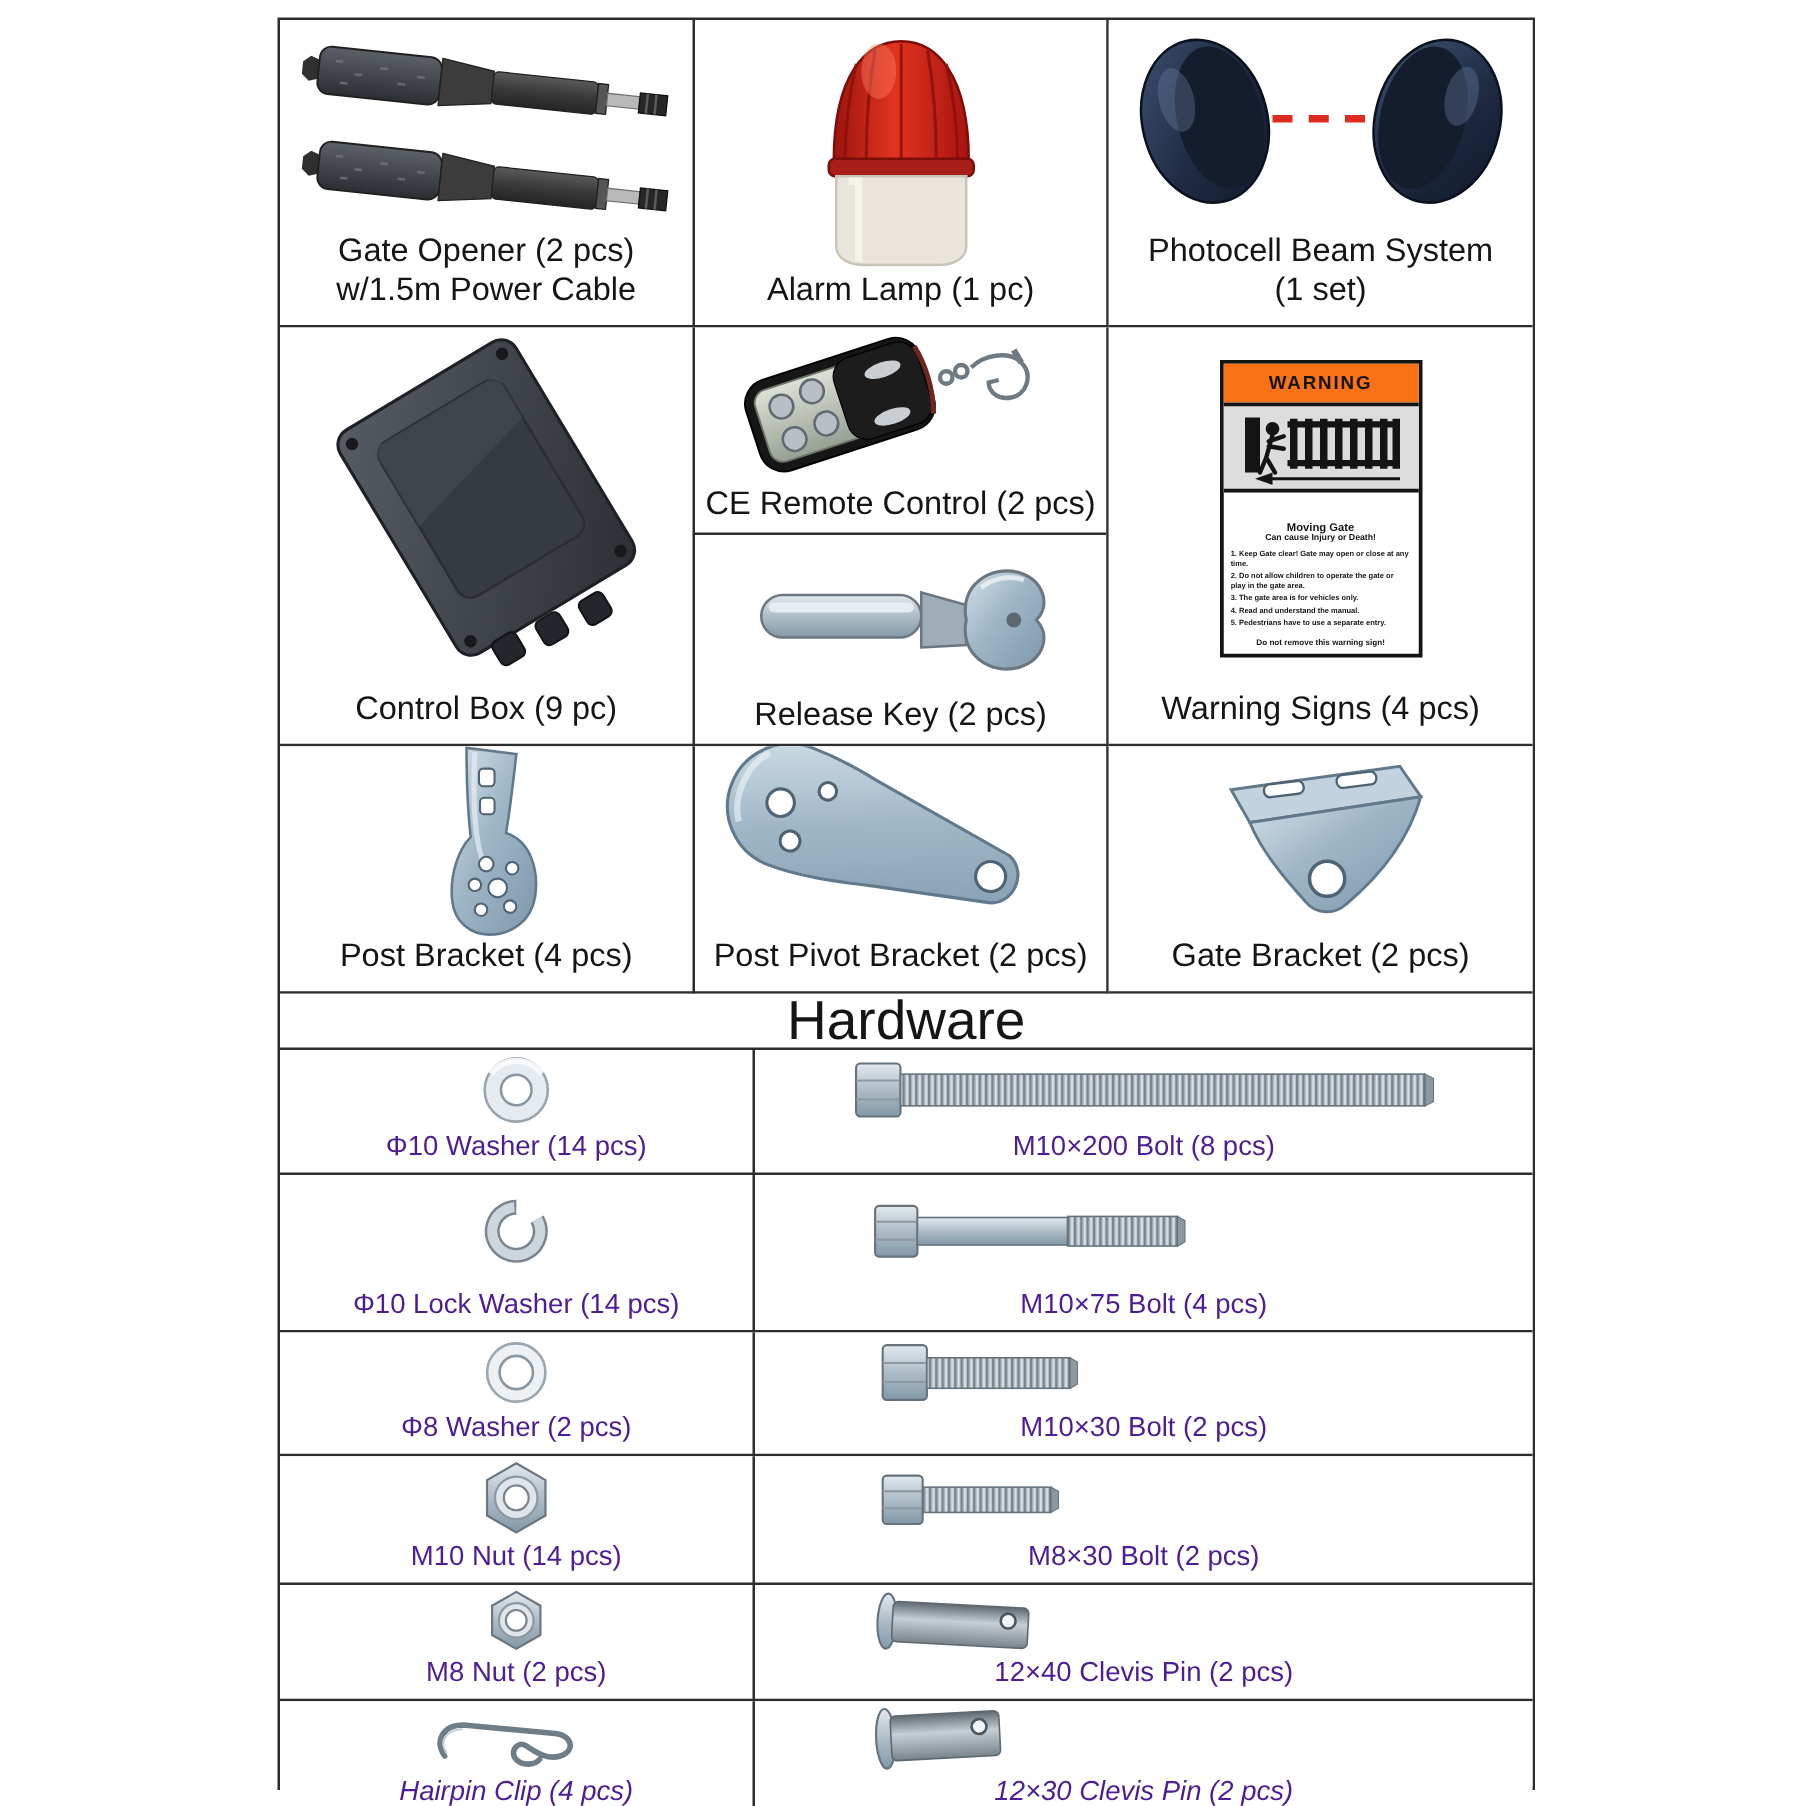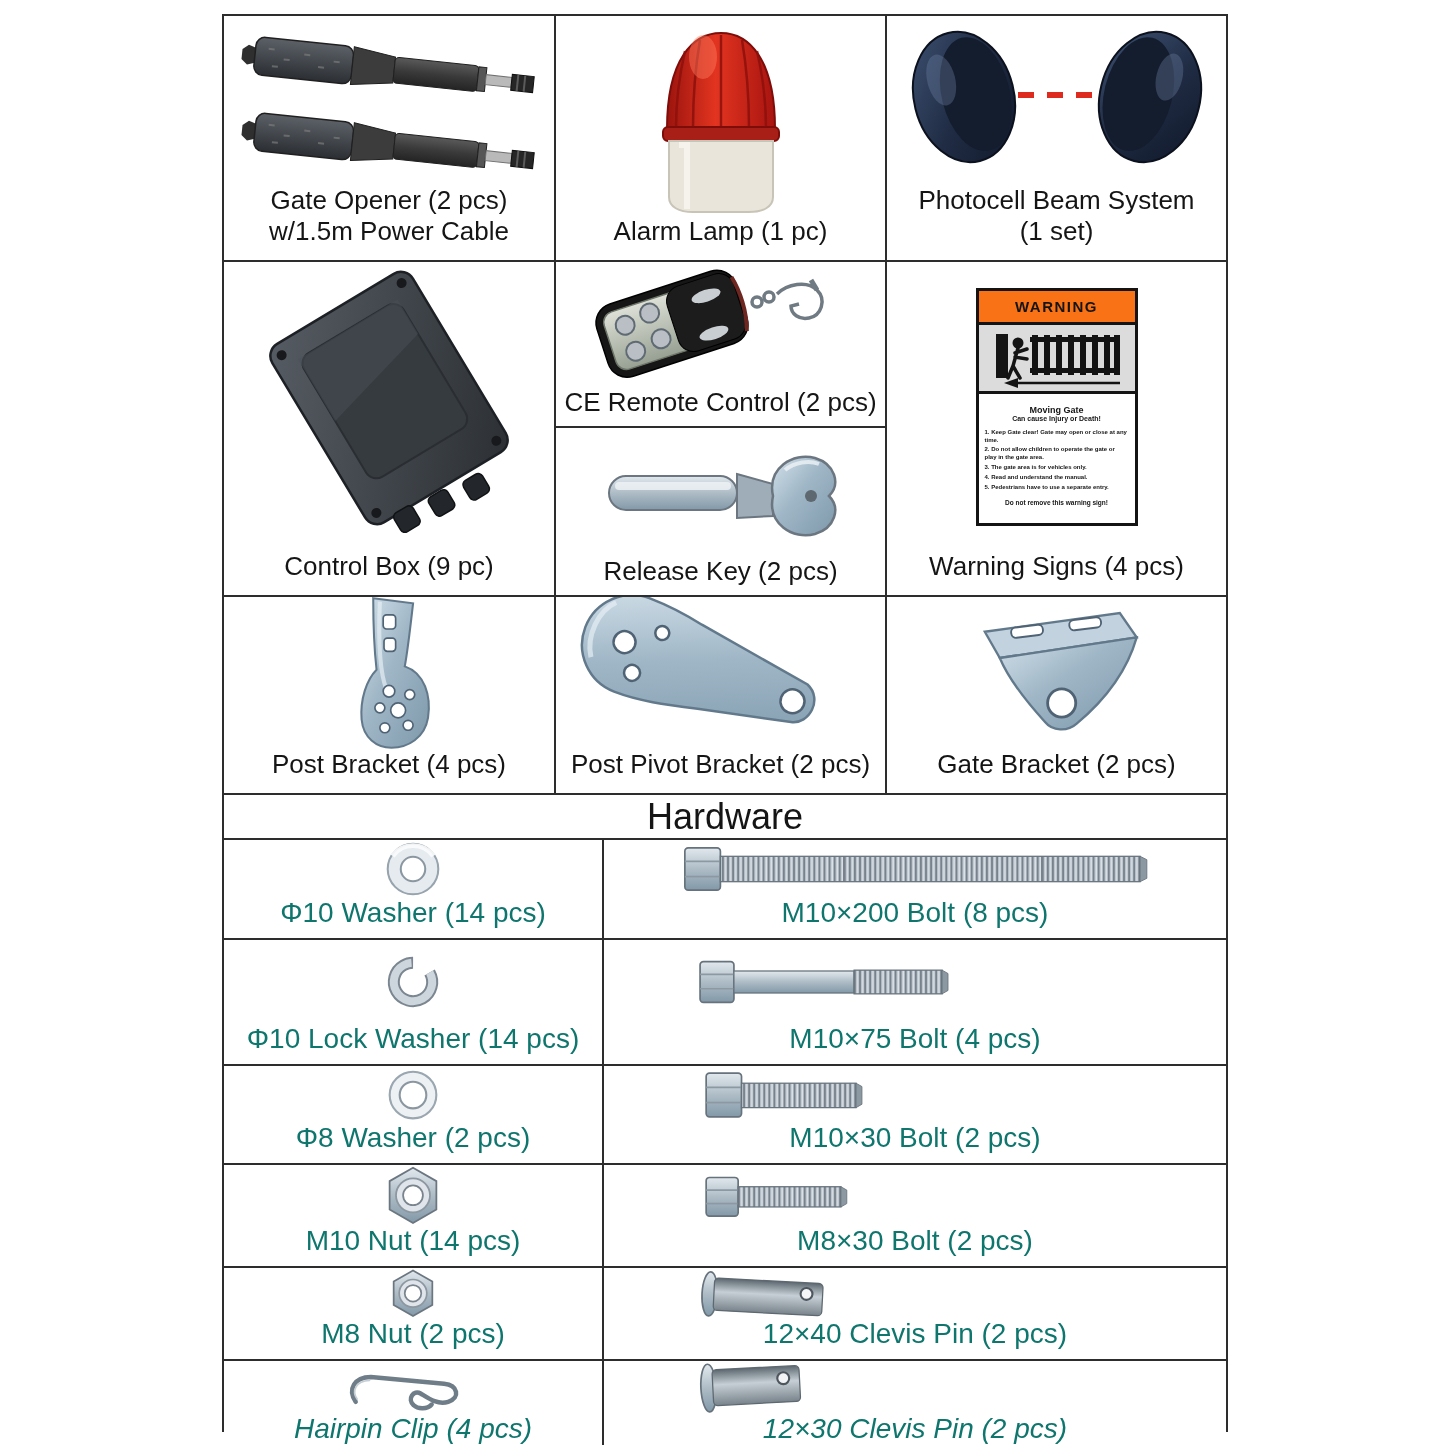--- a/index.html
+++ b/index.html
@@ -12,36 +12,36 @@
   .cell{box-sizing:border-box;border-right:2px solid #2d2d2d;border-bottom:2px solid #2d2d2d;
         background:#fff;display:flex;flex-direction:column;align-items:center;overflow:hidden;}
   .cell.last{border-right:none;}
   .row.bottom .cell{border-bottom:none;font-style:italic;}
   .c1{width:332px}.c2{width:331px}.c3{width:339px}
   .hl{width:380px}.hr{width:622px}
   .r1{height:246px}.r2{height:335px}.r3{height:198px}.rhdr{height:45px}
   .h1{height:100px}.h2{height:126px}.h3{height:99px}.h4{height:103px}.h5{height:93px}.h6{height:93px}
   .img-area{flex:1 1 auto;display:flex;align-items:center;justify-content:center;width:100%;min-height:0;}
   .label{flex:0 0 auto;font-size:26px;line-height:1.22;text-align:center;padding:0 4px 12px 4px;color:#151515;}
-  .hw-label{flex:0 0 auto;font-size:28px;line-height:1.1;text-align:center;padding:0 4px 9px 4px;color:#0f766e;}
+  .hw-label{flex:0 0 auto;font-size:22px;line-height:1.1;text-align:center;padding:0 4px 9px 4px;color:#4c1d95;}
   .subcol{padding:0;justify-content:stretch;}
   .subcell{box-sizing:border-box;width:100%;display:flex;flex-direction:column;align-items:center;overflow:hidden;}
   .subcell.first{height:166px;border-bottom:2px solid #2d2d2d;}
   .subcell.second{flex:1;}
   .subcell .label{padding-bottom:7px;}
   .hdr-cell{width:100%;box-sizing:border-box;border-bottom:2px solid #2d2d2d;display:flex;
-            align-items:center;justify-content:center;font-size:36px;color:#151515;background:#fff;}
+            align-items:center;justify-content:center;font-size:44px;color:#151515;background:#fff;}
   
   .wsign{width:162px;height:238px;box-sizing:border-box;border:3px solid #141414;background:#fff;
          display:flex;flex-direction:column;}
   .wsign-banner{height:31px;background:#f97316;display:flex;align-items:center;justify-content:center;
                 font-weight:bold;font-size:15px;letter-spacing:1.5px;color:#141414;}
   .wsign-picto{height:66px;background:#dcdcdc;border-top:3px solid #141414;border-bottom:3px solid #141414;
                display:flex;align-items:center;justify-content:center;}
-  .wsign-body{flex:1;padding:11px 6px 3px 6px;}
+  .wsign-body{flex:1;padding:23px 6px 3px 6px;}
   .wsign-head{font-size:9px;font-weight:bold;text-align:center;line-height:1.2;}
   .wsign-sub{font-size:7px;font-weight:bold;text-align:center;margin-bottom:5px;line-height:1.2;}
   .wsign-rule{font-size:6px;font-weight:bold;line-height:1.3;margin-bottom:2px;}
   .wsign-footer{font-size:6.5px;font-weight:bold;text-align:center;margin-top:8px;}
 </style>
 </head>
 <body>
 
 <svg width="0" height="0" style="position:absolute" aria-hidden="true">
   <defs>

